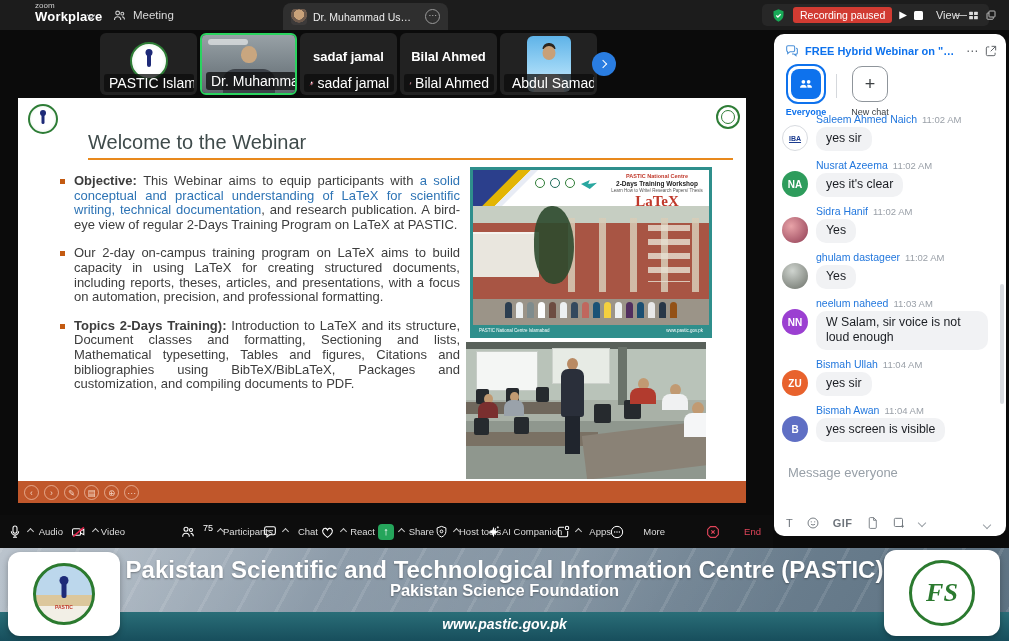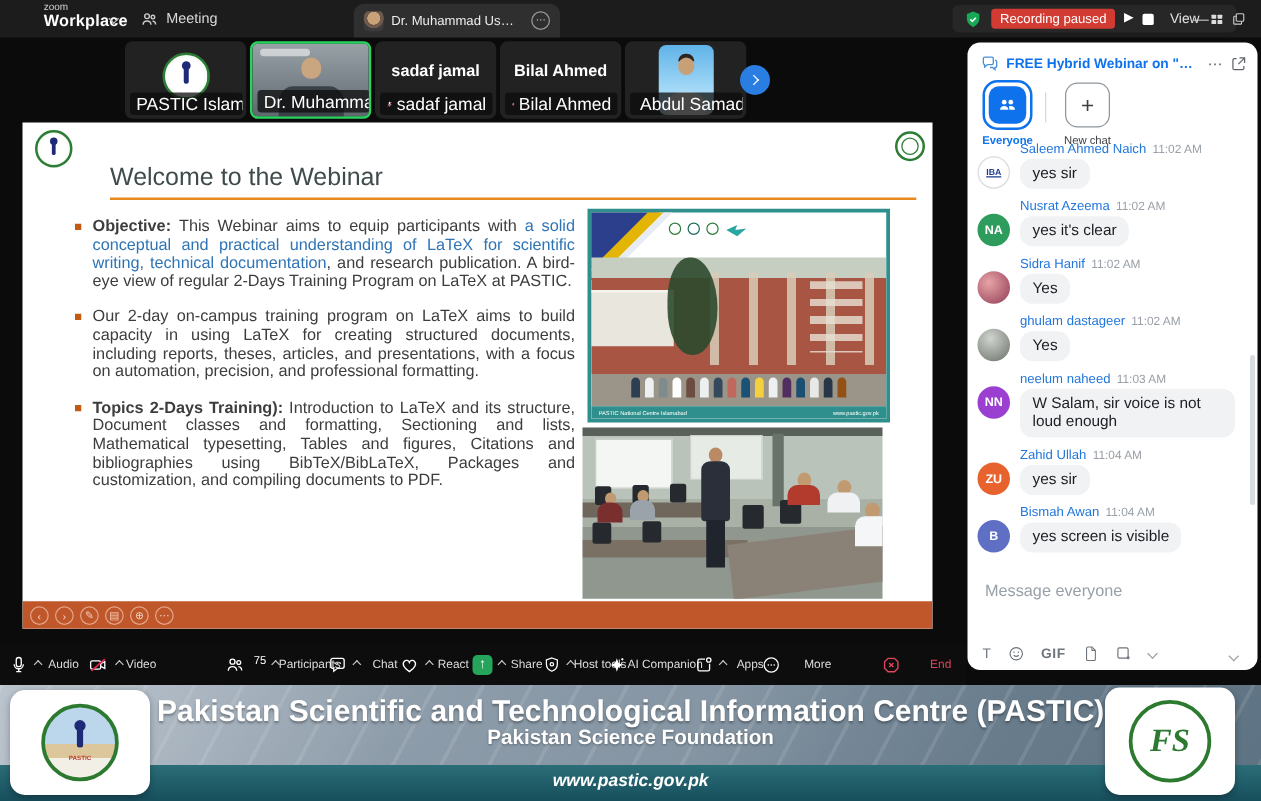--- a/index.html
+++ b/index.html
@@ -293,20 +293,26 @@
     <div class="posterA">
       <div class="pa-rib-b"></div>
         <div class="pa-rib-y"></div>
         <div class="pa-rib-w"></div>
       <div class="pa-logos">
           <b></b>
           <b style="border-color:#1C6B5A;"></b>
           <b></b>
         </div>
       <div class="pa-bird"></div>
+      <div class="pa-text">
+        <div class="pa-org">PASTIC National Centre</div>
+        <div class="pa-event">2-Days Training Workshop</div>
+        <div class="pa-sub">Learn How to Write/ Research Papers/ Thesis</div>
+        <div class="pa-latex">LaTeX</div>
+      </div>
       <div class="pa-photo">
         <div class="pa-pilasters"></div>
         <div class="pa-bldg-left"></div>
         <div class="pa-windows"></div>
         <div class="pa-tree"></div>
         <div class="pa-people">
           <b style="background:#2c3e50;"></b>
             <b style="background:#ecf0f1;"></b>
             <b style="background:#7f8c8d;"></b>
             <b style="background:#fdfefe;"></b>
@@ -564,21 +570,21 @@
         <div>
           <div class="mhead"><span class="sender">neelum naheed</span><span class="mtime">11:03 AM</span></div>
           <div class="bubble">W Salam, sir voice is not loud enough</div>
         </div>
       </div>
       <div class="msg">
         <div class="avatar av-zu">
             <span>ZU</span>
           </div>
         <div>
-          <div class="mhead"><span class="sender">Zahid Ullah</span><span class="mtime">11:04 AM</span></div>
+          <div class="mhead"><span class="sender">Bismah Ullah</span><span class="mtime">11:04 AM</span></div>
           <div class="bubble">yes sir</div>
         </div>
       </div>
       <div class="msg" style="margin-bottom:2px;">
         <div class="avatar av-b">
             <span>B</span>
           </div>
         <div>
           <div class="mhead"><span class="sender">Bismah Awan</span><span class="mtime">11:04 AM</span></div>
           <div class="bubble">yes screen is visible</div>
@@ -619,20 +625,20 @@
     <div class="banner-line1">Pakistan Scientific and Technological Information Centre (PASTIC)</div>
     <div class="banner-line2">Pakistan Science Foundation</div>
     <div class="banner-url">www.pastic.gov.pk</div>
     <div class="blogo blogo-l" style="left:8px;top:4px;width:112px;height:84px;">
       <div class="blogo-circle">
           <u></u>
           <i></i>
           <s>PASTIC</s>
         </div>
     </div>
-    <div class="blogo blogo-r" style="left:884px;top:2px;width:104px;height:86px;">
+    <div class="blogo blogo-r" style="left:884px;top:2px;width:116px;height:86px;">
       <div class="blogo-circle">
           <span class="psf-mono">FS</span>
         </div>
     </div>
   </div>
 
 </div>
 
 </body></html>

